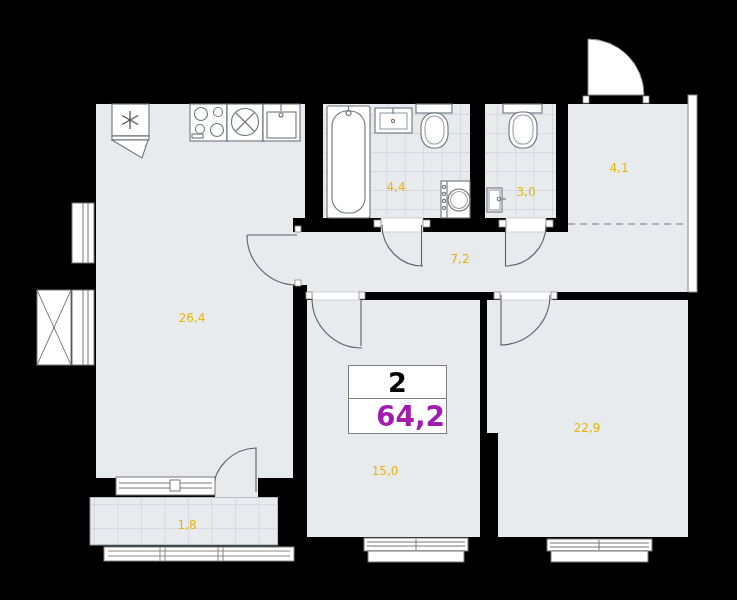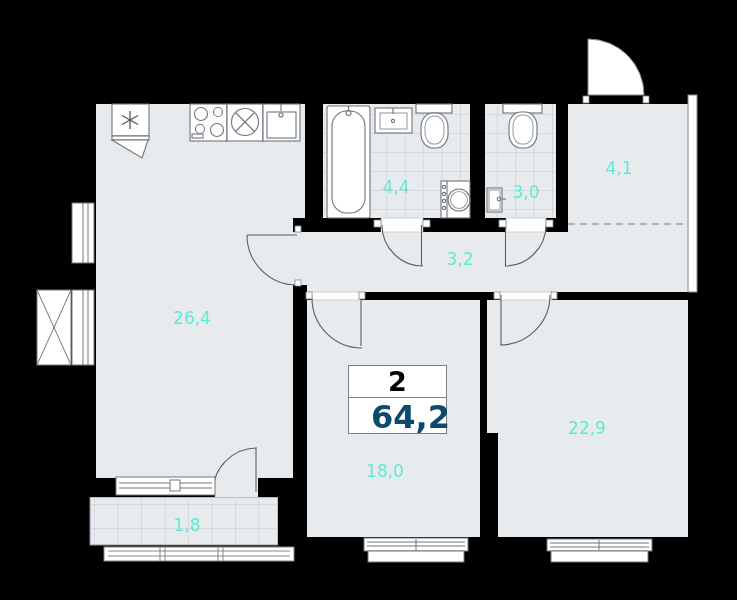--- a/index.html
+++ b/index.html
@@ -1,26 +1,26 @@
 <!DOCTYPE html>
 <html><head>
 <meta charset="utf-8">
 <style>
   html,body{margin:0;padding:0;background:#000;}
   .stage{position:relative;width:737px;height:600px;background:#000;overflow:hidden;
          font-family:"DejaVu Sans", sans-serif;}
   .stage svg{position:absolute;left:0;top:0;}
-  .room-label{position:absolute;transform:translate(-50%,-50%);font-size:17px;color:#5eead4;
+  .room-label{position:absolute;transform:translate(-50%,-50%);font-size:12px;color:#eab308;
               white-space:nowrap;}
   .info-box{position:absolute;left:348px;top:365px;width:99px;height:69px;background:#fff;
             border:1px solid #7f7f7f;box-sizing:border-box;display:flex;flex-direction:column;}
   .info-top{flex:1;border-bottom:1px solid #7f7f7f;display:flex;align-items:center;
             justify-content:center;font-weight:bold;font-size:27px;color:#000;}
   .info-bottom{flex:1.05;display:flex;align-items:center;justify-content:center;
-            font-weight:bold;font-size:32px;color:#0c4a6e;margin-left:26px;}
+            font-weight:bold;font-size:28px;color:#a21caf;margin-left:26px;}
 </style>
 </head>
 <body>
 
 <div class="stage">
 <svg width="737" height="600" viewBox="0 0 737 600">
   <defs>
     <pattern id="tS" width="18.4" height="19" patternUnits="userSpaceOnUse">
       <path d="M18.4 0H0V19" fill="none" stroke="#c3c9d1" stroke-width="1"></path>
     </pattern>
@@ -225,22 +225,22 @@
       <line x1="502" y1="199" x2="506" y2="199"></line>
       <circle cx="499" cy="199" r="1.8" fill="none"></circle>
     </g>
   </g>
 </svg>
 
   <div class="room-label" style="left:192px;top:318px">26,4</div>
   <div class="room-label" style="left:396px;top:187px">4,4</div>
   <div class="room-label" style="left:526px;top:192px">3,0</div>
   <div class="room-label" style="left:619px;top:168px">4,1</div>
-  <div class="room-label" style="left:460px;top:259px">3,2</div>
-  <div class="room-label" style="left:385px;top:471px">18,0</div>
+  <div class="room-label" style="left:460px;top:259px">7,2</div>
+  <div class="room-label" style="left:385px;top:471px">15,0</div>
   <div class="room-label" style="left:587px;top:428px">22,9</div>
   <div class="room-label" style="left:187px;top:525px">1,8</div>
 
   <div class="info-box">
     <div class="info-top">2</div>
     <div class="info-bottom">64,2</div>
   </div>
 </div>
 
 </body></html>

